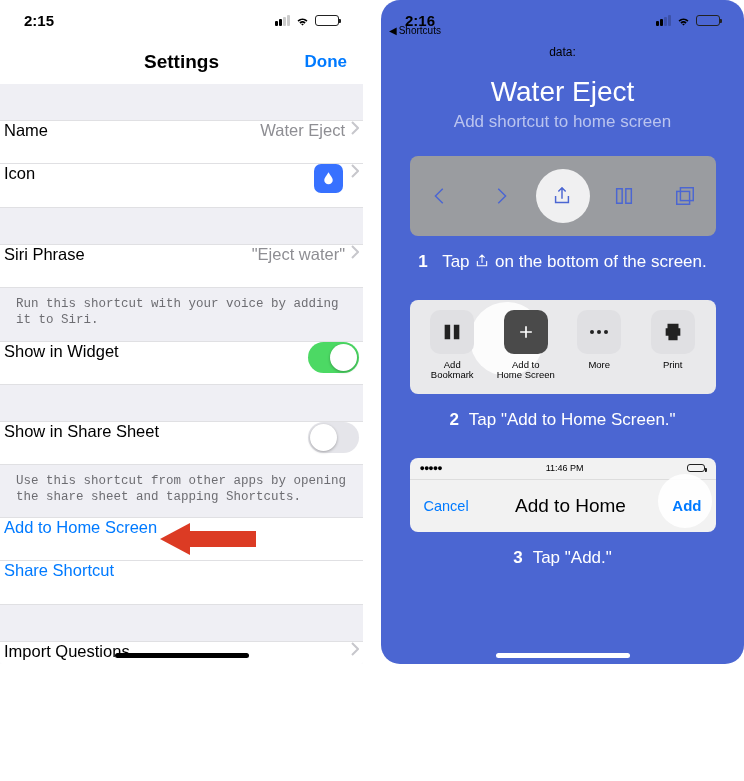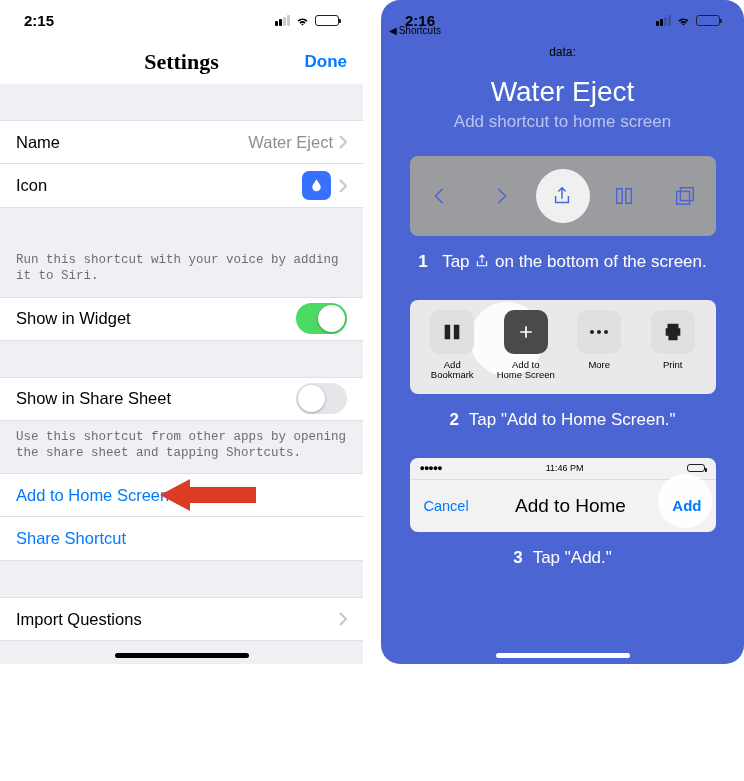--- a/index.html
+++ b/index.html
@@ -23,26 +23,26 @@
     .sig span:nth-child(1){height:5px;}
     .sig span:nth-child(2){height:7px;}
     .sig span:nth-child(3){height:9px;opacity:.2;}
     .sig span:nth-child(4){height:11px;opacity:.2;}
     .wifi { width: 15px; height: 15px; position: relative; }
     .batt { width: 24px; height: 11px; border: 1px solid #222; border-radius: 3px; padding: 1px; position: relative; }
     .batt::after{content:'';position:absolute;right:-3px;top:3px;width:2px;height:4px;background:#222;border-radius:0 1px 1px 0;}
     .batt .fill{background:#000;height:100%;width:80%;border-radius:1px;}
 
     .navheader { height: 44px; display:flex; align-items:center; justify-content:center; position:relative; }
-    .navheader .title { font-weight:600; font-size:22px;font-family:Liberation Serif, serif; }
+    .navheader .title { font-weight:600; font-size:19px; }
     .navheader .done { position:absolute; right:16px; color:#007aff; font-size:17px; font-weight:600; }
 
     .group { background:#efeff4; }
     .spacer { height:36px; background:#efeff4; }
-    .cell { background:#fff; height:44px; border-bottom:1px solid #e0e0e3; display:flex; align-items:center; padding:0 16px; font-size:16.5px; color:#000; position:relative; }
+    .cell { background:#fff; height:44px; border-bottom:1px solid #e0e0e3; display:flex; padding:0 4px; font-size:16.5px; color:#000; position:relative; }
     .cell.first { border-top:1px solid #e0e0e3; }
     .cell .label { flex:1; }
     .cell .value { color:#8e8e93; font-size:16.5px; margin-right: 6px;}
     .footer-note { font-size:12.5px; color:#6d6d72; padding:8px 16px 12px; background:#efeff4; line-height:1.3;font-family:Liberation Mono, monospace; }
 
     .iconbox { width:29px; height:29px; background:#3771ff; border-radius:7px; display:flex;align-items:center;justify-content:center; margin-right: 8px;}
     .iconbox svg { width:17px; height:17px; fill:#fff;}
 
     .switch { width:51px; height:31px; border-radius:16px; position:relative; }
     .switch.on { background:#4cd964; }
@@ -144,20 +144,27 @@
             <path d="M12 3c-3 5-6 8-6 11a6 6 0 0012 0c0-3-3-6-6-11z"></path>
           </svg>
       </span>
       <svg class="chev-svg">
           <path d="M1 1l6 6-6 6"></path>
         </svg>
     </div>
 
     <div class="spacer"></div>
 
+    <div class="cell first">
+      <span class="label">Siri Phrase</span>
+      <span class="value">"Eject water"</span>
+      <svg class="chev-svg">
+          <path d="M1 1l6 6-6 6"></path>
+        </svg>
+    </div>
     <div class="footer-note">Run this shortcut with your voice by adding it to Siri.</div>
 
     <div class="cell first">
       <span class="label">Show in Widget</span>
       <span class="switch on">
           <span class="knob"></span>
         </span>
     </div>
 
     <div class="spacer"></div>

